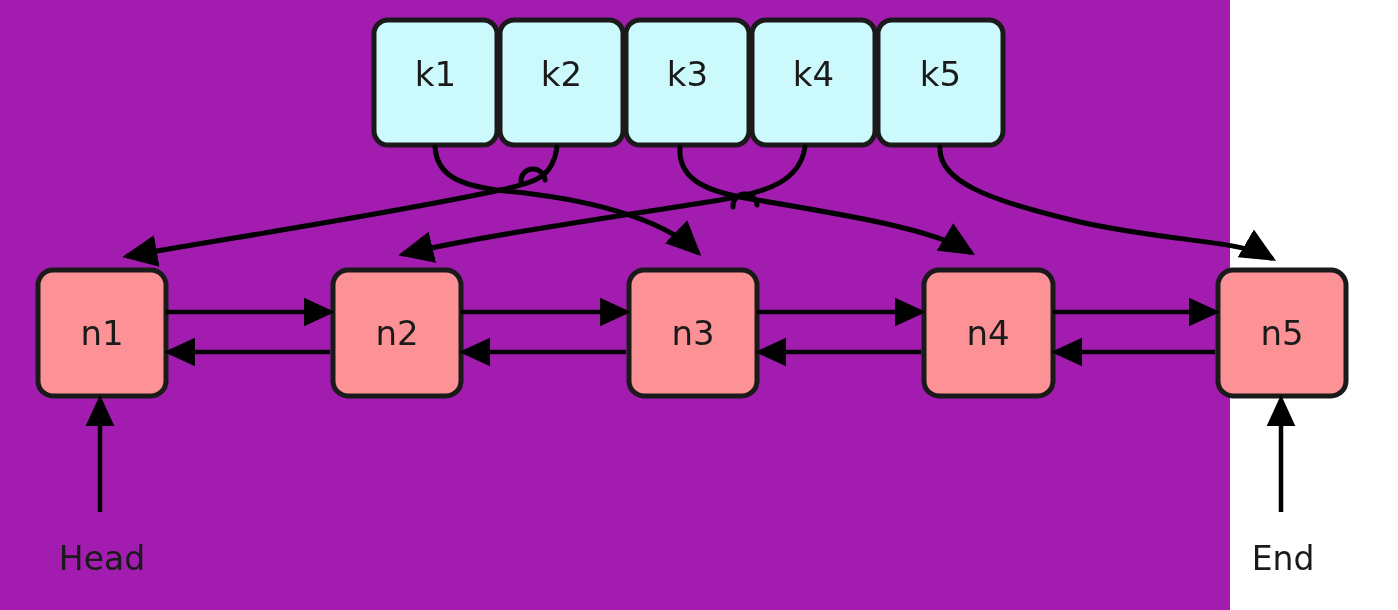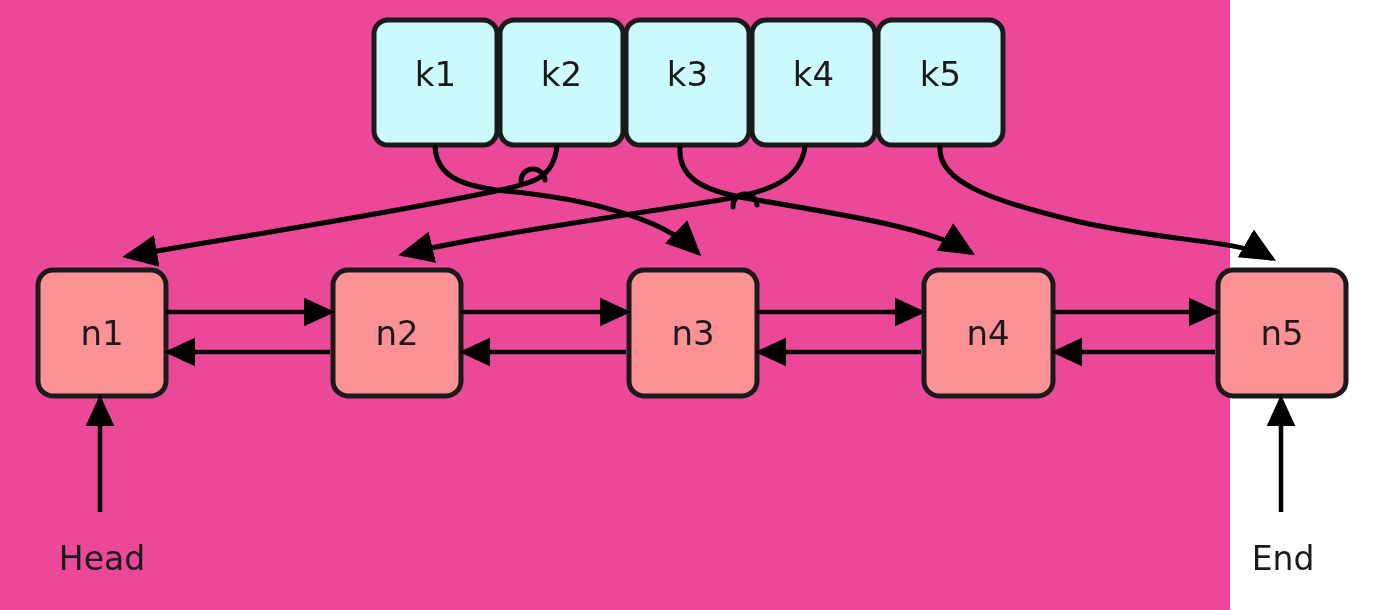--- a/index.html
+++ b/index.html
@@ -10,21 +10,21 @@
   body {
     width: 1398px;
     height: 610px;
     overflow: hidden;
     font-family: "DejaVu Sans", "Liberation Sans", sans-serif;
   }
   #diagram-root {
     position: relative;
     width: 1230px;
     height: 610px;
-    background: #ec4899;
+    background: #a21caf;
   }
   svg#diagram-canvas {
     position: absolute;
     left: 0;
     top: 0;
     width: 1398px;
     height: 610px;
     display: block;
   }
   .box-rect {

